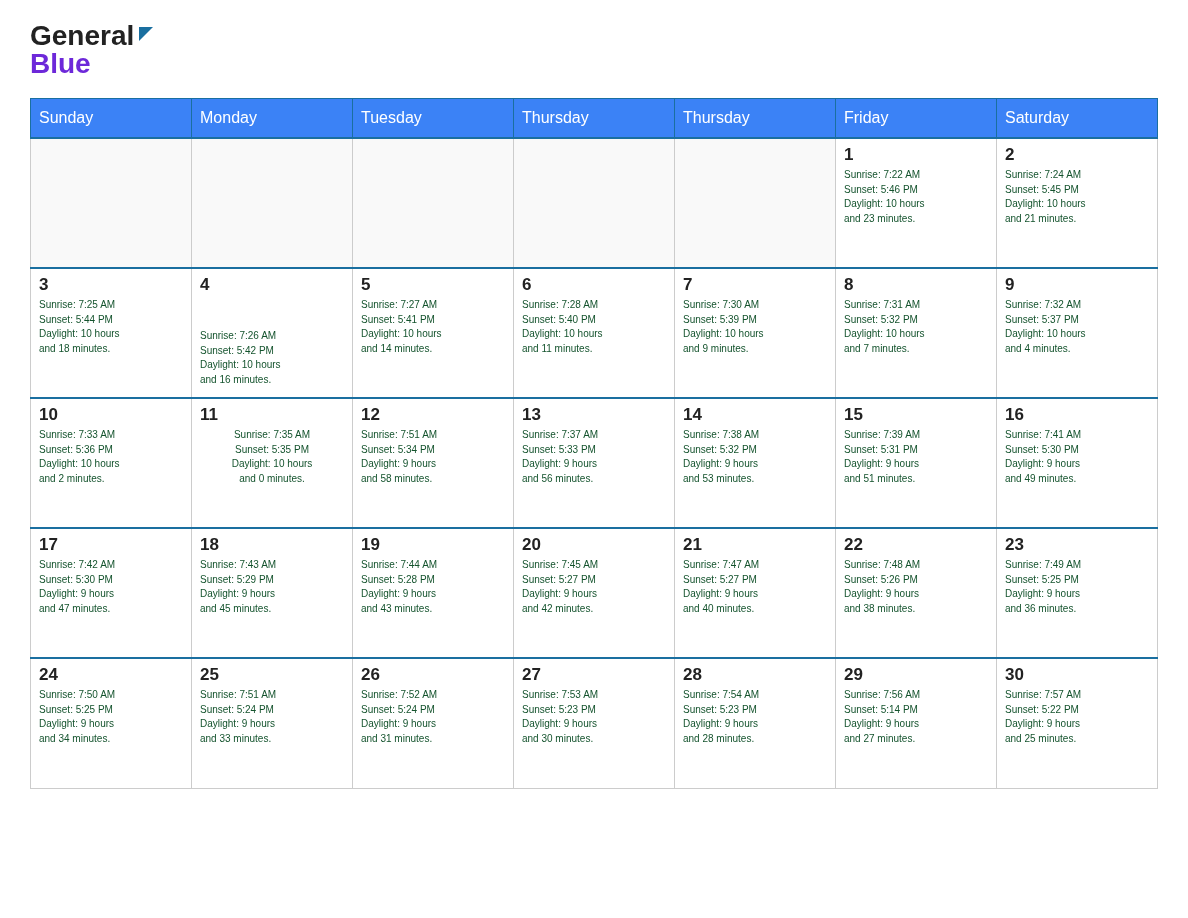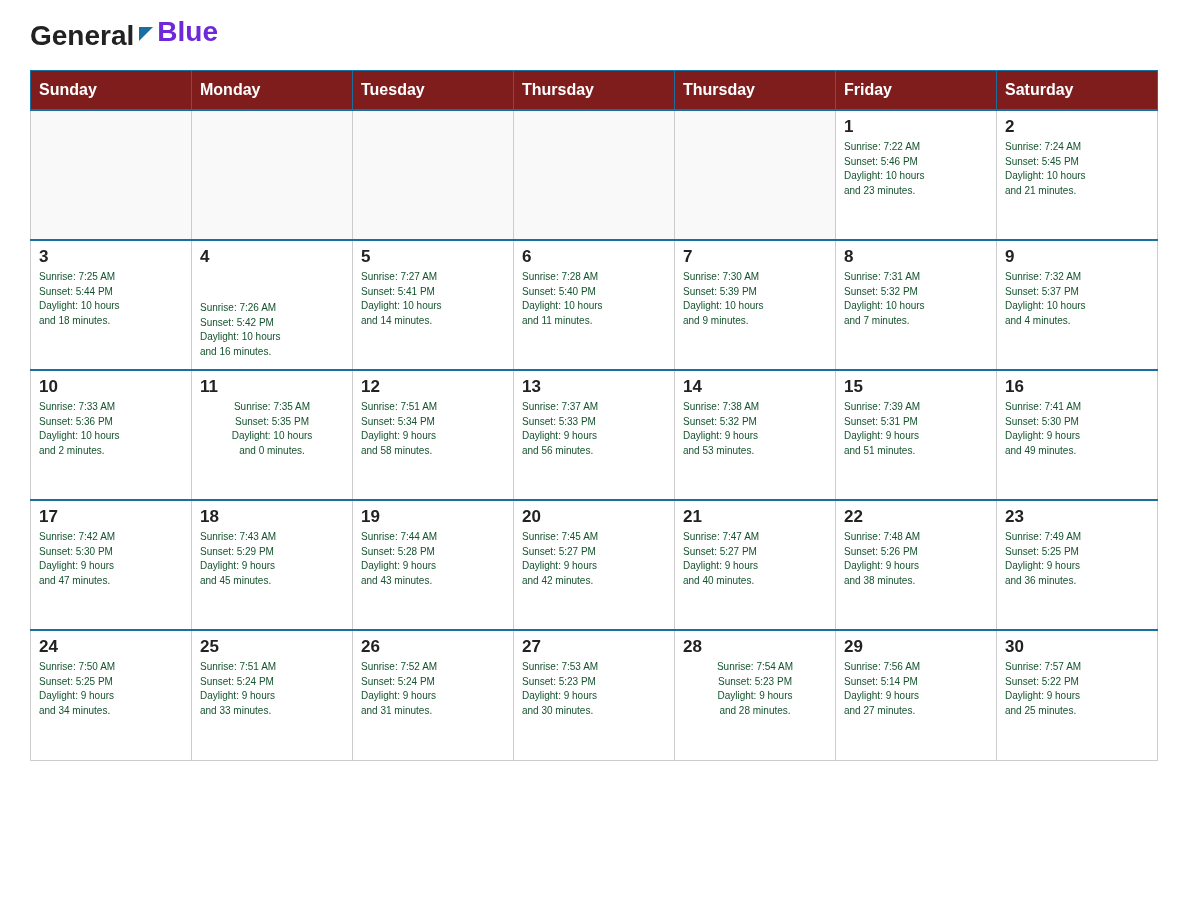--- a/index.html
+++ b/index.html
@@ -12,21 +12,21 @@
       min-height: 918px;
     }
     .header {
       display: flex;
       justify-content: space-between;
       align-items: flex-start;
       margin-bottom: 18px;
     }
     .logo {
       display: flex;
-      flex-direction: row;
+      flex-direction: column;
       align-items: flex-start;
     }
     .title-section {
       text-align: right;
     }
     .month-title {
       font-size: 52px;
       font-weight: bold;
       color: #1a1a1a;
       line-height: 1.1;
@@ -35,24 +35,24 @@
       font-size: 22px;
       color: #555;
       margin-top: 4px;
     }
     .calendar {
       width: 100%;
       border-collapse: collapse;
       border: 1px solid #ccc;
     }
     .calendar th {
-      background-color: #7f1d1d;
+      background-color: #3b82f6;
       color: #fff;
       font-size: 16px;
-      font-weight: bold;
+      font-weight: normal;
       padding: 10px 8px;
       text-align: left;
       border: 1px solid #1a6fa0;
     }
     .calendar td {
       vertical-align: top;
       padding: 6px 8px 10px 8px;
       border: 1px solid #ccc;
       width: 14.28%;
       height: 130px;
@@ -310,21 +310,21 @@
         </td>
         <td>
           <div class="day-number">27</div>
           <div class="day-info" style="white-space: pre-line;">Sunrise: 7:53 AM
 Sunset: 5:23 PM
 Daylight: 9 hours
 and 30 minutes.</div>
         </td>
         <td>
           <div class="day-number">28</div>
-          <div class="day-info" style="white-space: pre-line; text-align: center;">Sunrise: 7:54 AM
+          <div class="day-info" style="white-space: pre-line;">Sunrise: 7:54 AM
 Sunset: 5:23 PM
 Daylight: 9 hours
 and 28 minutes.</div>
         </td>
         <td>
           <div class="day-number">29</div>
           <div class="day-info" style="white-space: pre-line;">Sunrise: 7:56 AM
 Sunset: 5:14 PM
 Daylight: 9 hours
 and 27 minutes.</div>

